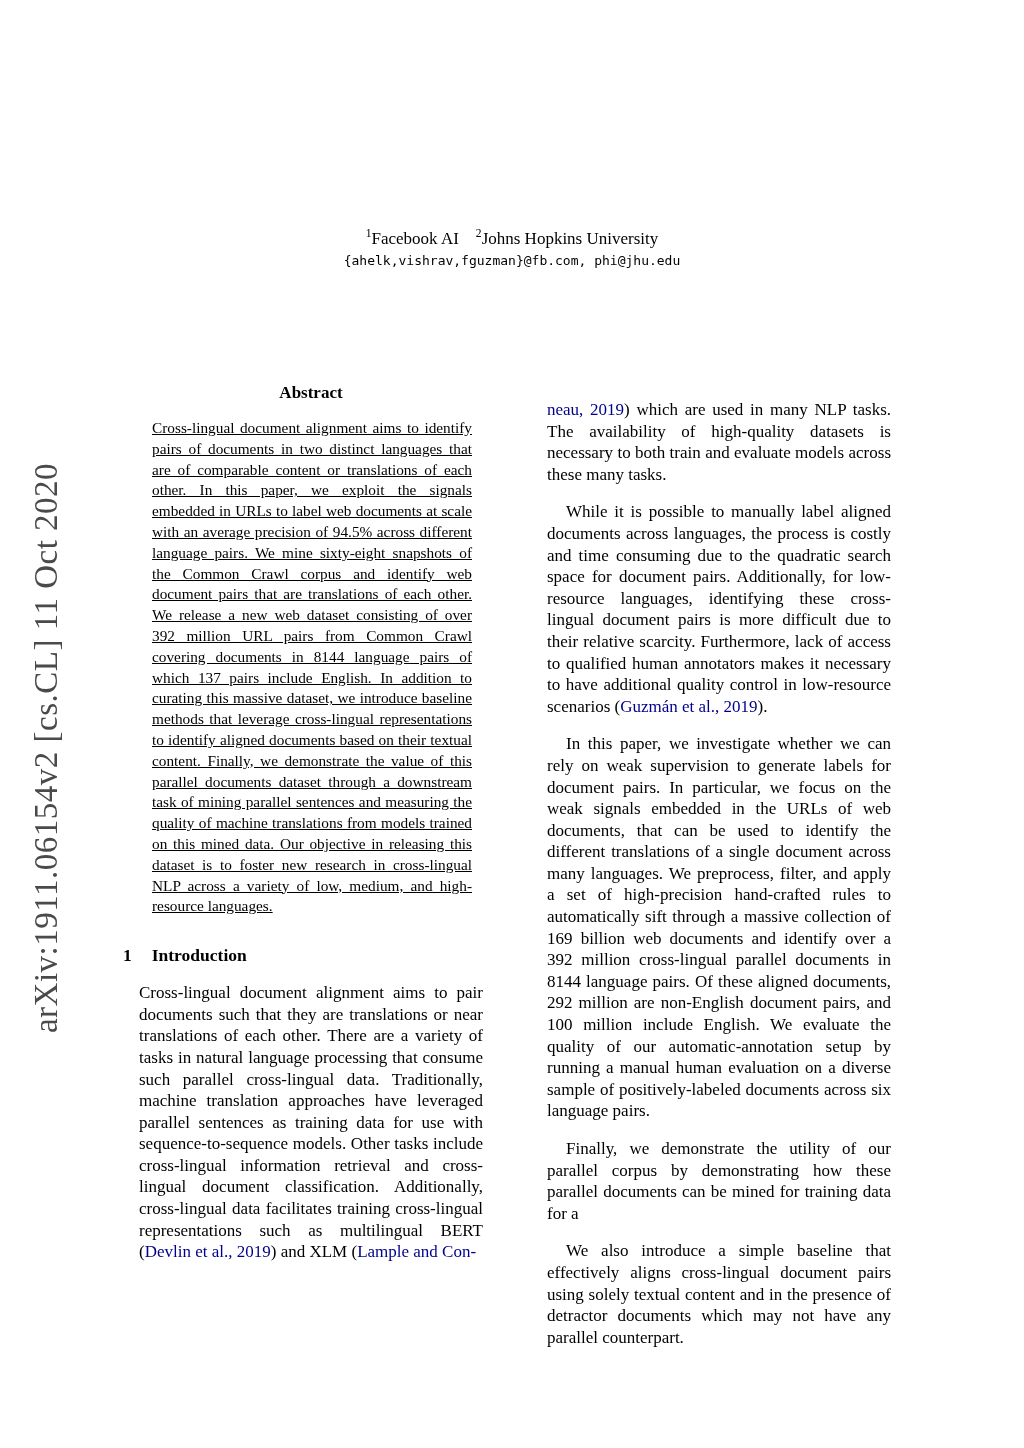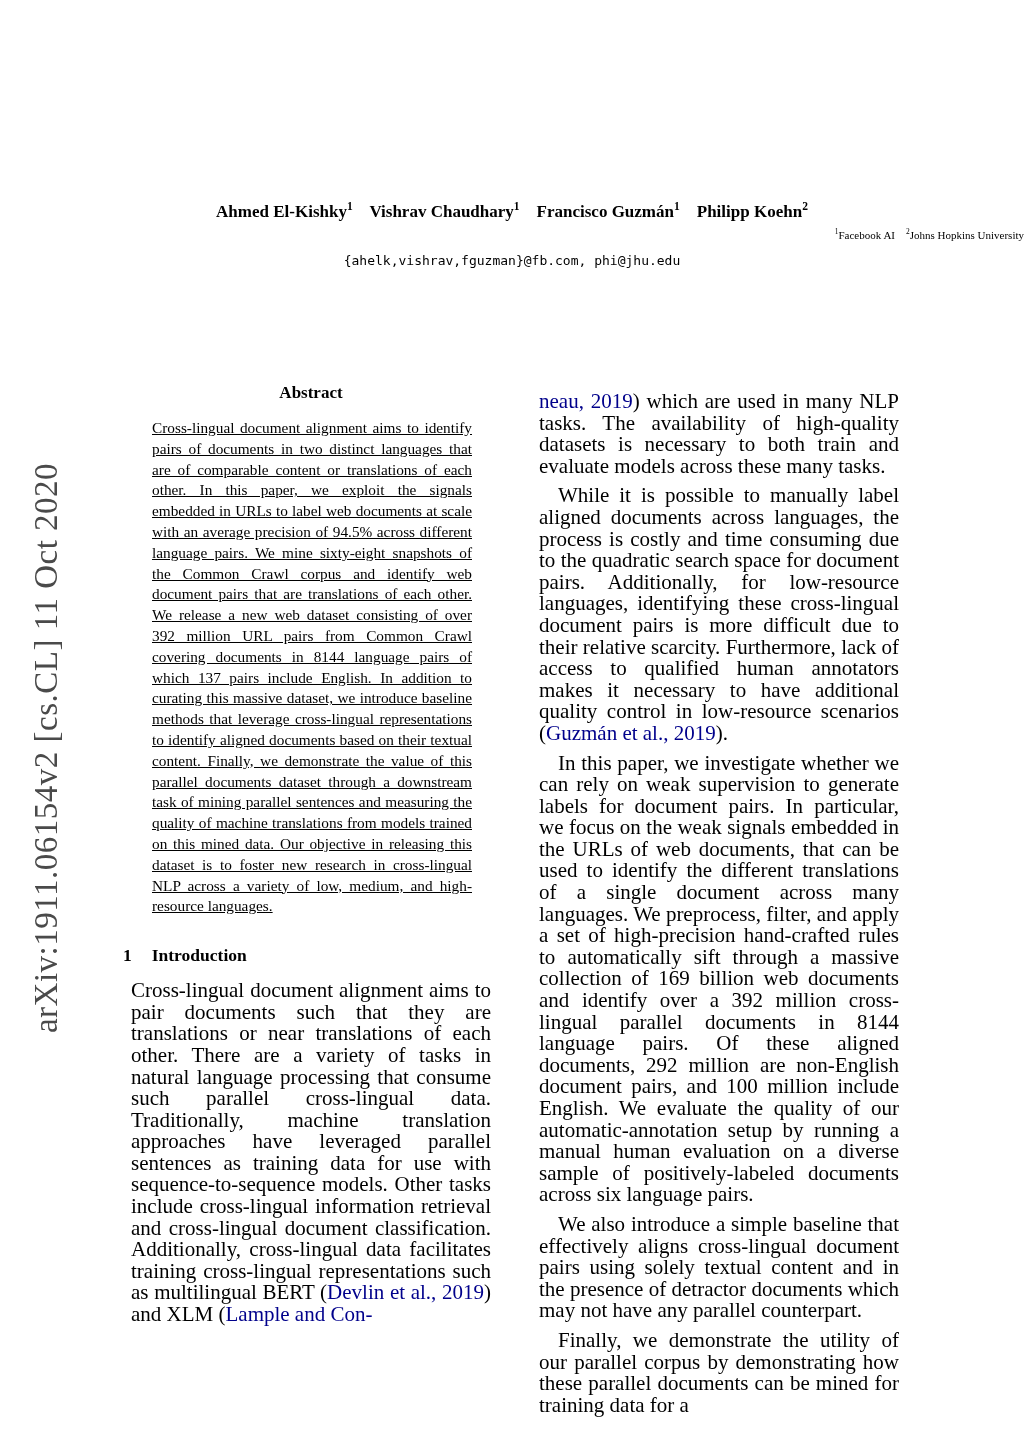--- a/index.html
+++ b/index.html
@@ -41,22 +41,22 @@
     text-align: center;
     font-weight: bold;
     font-size: 17px;
     white-space: pre-wrap;
   }
   .affiliations {
     position: absolute;
     top: 229px;
     left: 0;
     width: 100%;
-    text-align: right;
-    font-size: 11px;
+    text-align: center;
+    font-size: 17px;
     white-space: pre-wrap;
   }
   .email {
     position: absolute;
     top: 253px;
     left: 0;
     width: 100%;
     text-align: center;
     font-family: "DejaVu Sans Mono", monospace;
     font-size: 13px;
@@ -83,57 +83,56 @@
     text-align: justify;
     text-decoration: underline;
   }
   .section-heading {
     font-weight: bold;
     font-size: 17.5px;
     margin: 28px 0 14px 0;
   }
   .sec-num { margin-right: 20px; }
   .body-par {
-    margin: 8px;
-    font-size: 21px;
+    margin: 16px;
+    font-size: 17px;
     line-height: 21.6px;
     text-align: justify;
     text-indent: 19px;
   }
   .body-par.noindent { text-indent: 0; }
   .cite { color: var(--cite, #00008b); }
   sup { font-size: 68%; line-height: 0; }
 </style>
 </head>
 <body>
 
 <div class="page">
 
   <div class="arxiv-watermark">arXiv:1911.06154v2  [cs.CL]  11 Oct 2020</div>
 
 
-  <div class="authors"><span>Ahmed El-Kishky</span><sup>1</sup><span>    Vishrav Chaudhary</span><sup>1</sup><span>    Francisco Guzmán</span><sup>1</sup><span>    Philipp Koehn</span><sup>2</sup></div>
 
   <div class="affiliations"><sup>1</sup><span>Facebook AI    </span><sup>2</sup><span>Johns Hopkins University</span></div>
 
   <div class="email">{ahelk,vishrav,fguzman}@fb.com, phi@jhu.edu</div>
 
   <div class="columns">
 
     <div class="col">
       <div class="abstract-heading">Abstract</div>
       <div class="abstract-body">Cross-lingual document alignment aims to identify pairs of documents in two distinct languages that are of comparable content or translations of each other. In this paper, we exploit the signals embedded in URLs to label web documents at scale with an average precision of 94.5% across different language pairs. We mine sixty-eight snapshots of the Common Crawl corpus and identify web document pairs that are translations of each other. We release a new web dataset consisting of over 392 million URL pairs from Common Crawl covering documents in 8144 language pairs of which 137 pairs include English. In addition to curating this massive dataset, we introduce baseline methods that leverage cross-lingual representations to identify aligned documents based on their textual content. Finally, we demonstrate the value of this parallel documents dataset through a downstream task of mining parallel sentences and measuring the quality of machine translations from models trained on this mined data. Our objective in releasing this dataset is to foster new research in cross-lingual NLP across a variety of low, medium, and high-resource languages.</div>
       <div class="section-heading">
         <span class="sec-num">1</span><span>Introduction</span>
       </div>
       <p class="body-par noindent"><span>Cross-lingual document alignment aims to pair documents such that they are translations or near translations of each other. There are a variety of tasks in natural language processing that consume such parallel cross-lingual data. Traditionally, machine translation approaches have leveraged parallel sentences as training data for use with sequence-to-sequence models. Other tasks include cross-lingual information retrieval and cross-lingual document classification. Additionally, cross-lingual data facilitates training cross-lingual representations such as multilingual BERT (</span><span class="cite">Devlin et al., 2019</span><span>) and XLM (</span><span class="cite">Lample and Con-</span></p>
     </div>
 
     <div class="col">
       <p class="body-par noindent"><span class="cite">neau, 2019</span><span>) which are used in many NLP tasks. The availability of high-quality datasets is necessary to both train and evaluate models across these many tasks.</span></p>
       <p class="body-par"><span>While it is possible to manually label aligned documents across languages, the process is costly and time consuming due to the quadratic search space for document pairs. Additionally, for low-resource languages, identifying these cross-lingual document pairs is more difficult due to their relative scarcity. Furthermore, lack of access to qualified human annotators makes it necessary to have additional quality control in low-resource scenarios (</span><span class="cite">Guzmán et al., 2019</span><span>).</span></p>
       <p class="body-par"><span>In this paper, we investigate whether we can rely on weak supervision to generate labels for document pairs. In particular, we focus on the weak signals embedded in the URLs of web documents, that can be used to identify the different translations of a single document across many languages. We preprocess, filter, and apply a set of high-precision hand-crafted rules to automatically sift through a massive collection of 169 billion web documents and identify over a 392 million cross-lingual parallel documents in 8144 language pairs. Of these aligned documents, 292 million are non-English document pairs, and 100 million include English. We evaluate the quality of our automatic-annotation setup by running a manual human evaluation on a diverse sample of positively-labeled documents across six language pairs.</span></p>
+      <p class="body-par"><span>Finally, we demonstrate the utility of our parallel corpus by demonstrating how these parallel documents can be mined for training data for a</span></p>
       <p class="body-par"><span>We also introduce a simple baseline that effectively aligns cross-lingual document pairs using solely textual content and in the presence of detractor documents which may not have any parallel counterpart.</span></p>
-      <p class="body-par"><span>Finally, we demonstrate the utility of our parallel corpus by demonstrating how these parallel documents can be mined for training data for a</span></p>
     </div>
 
   </div>
 </div>
 
 </body></html>

